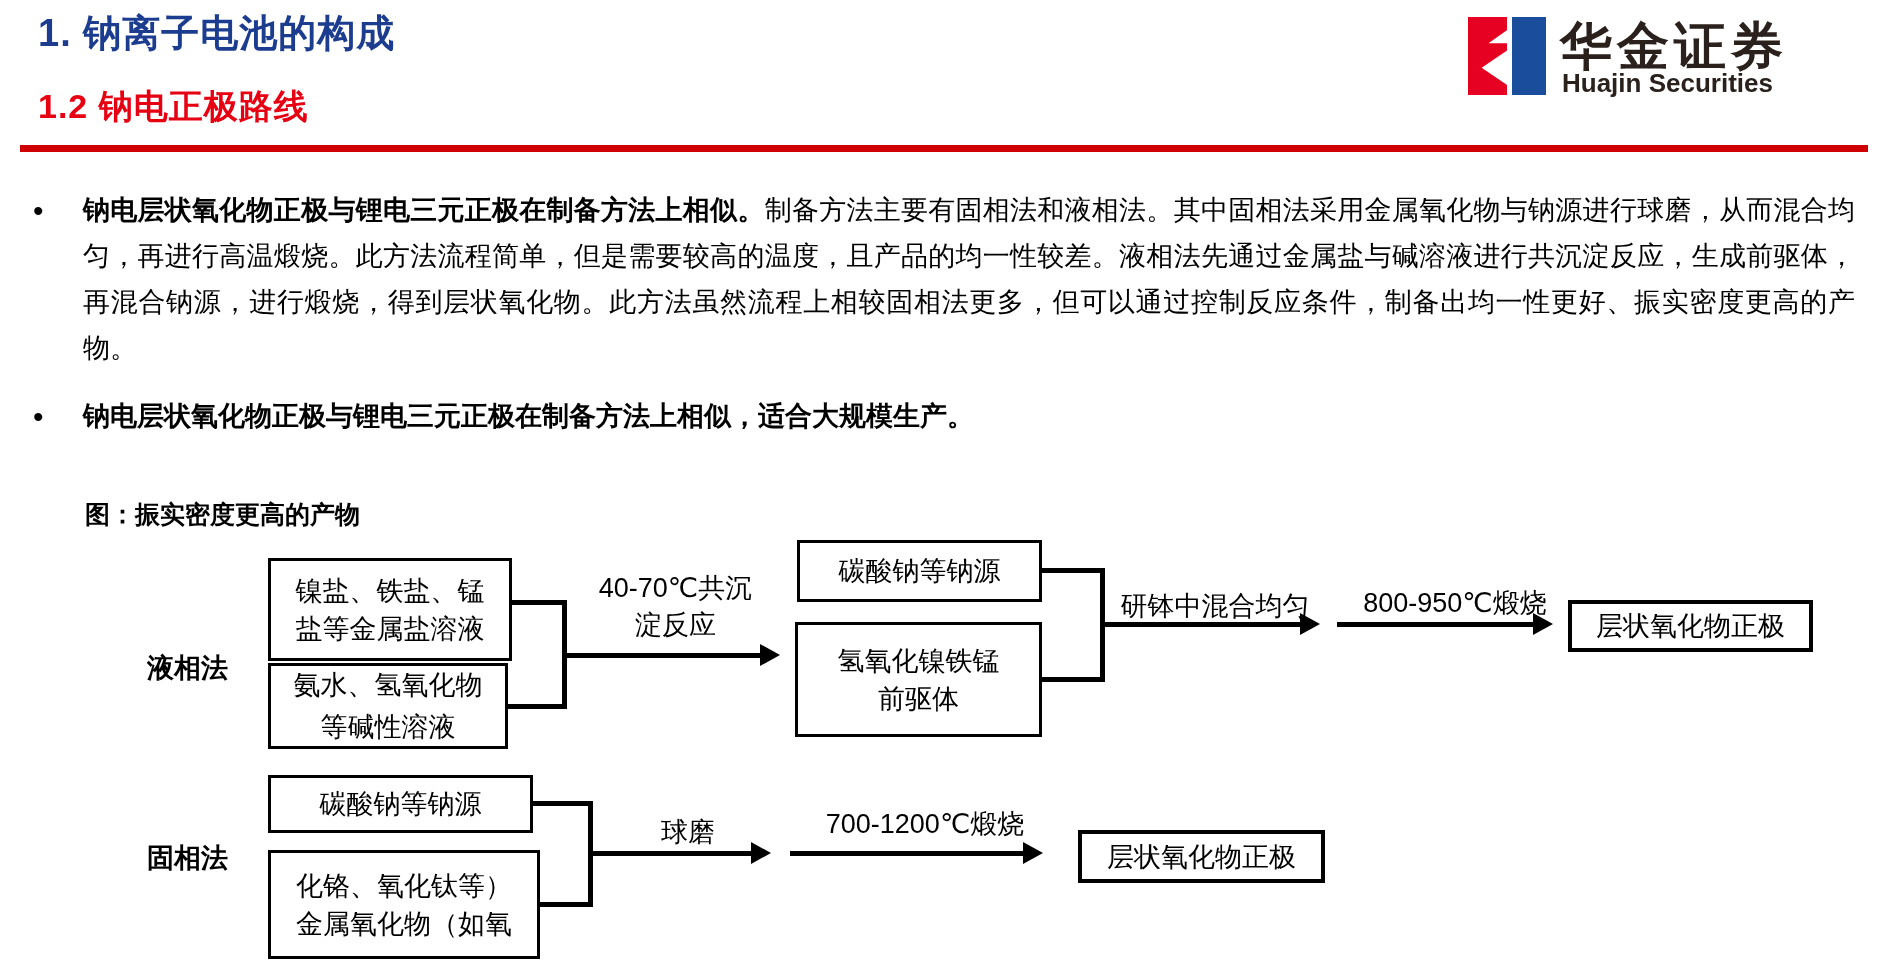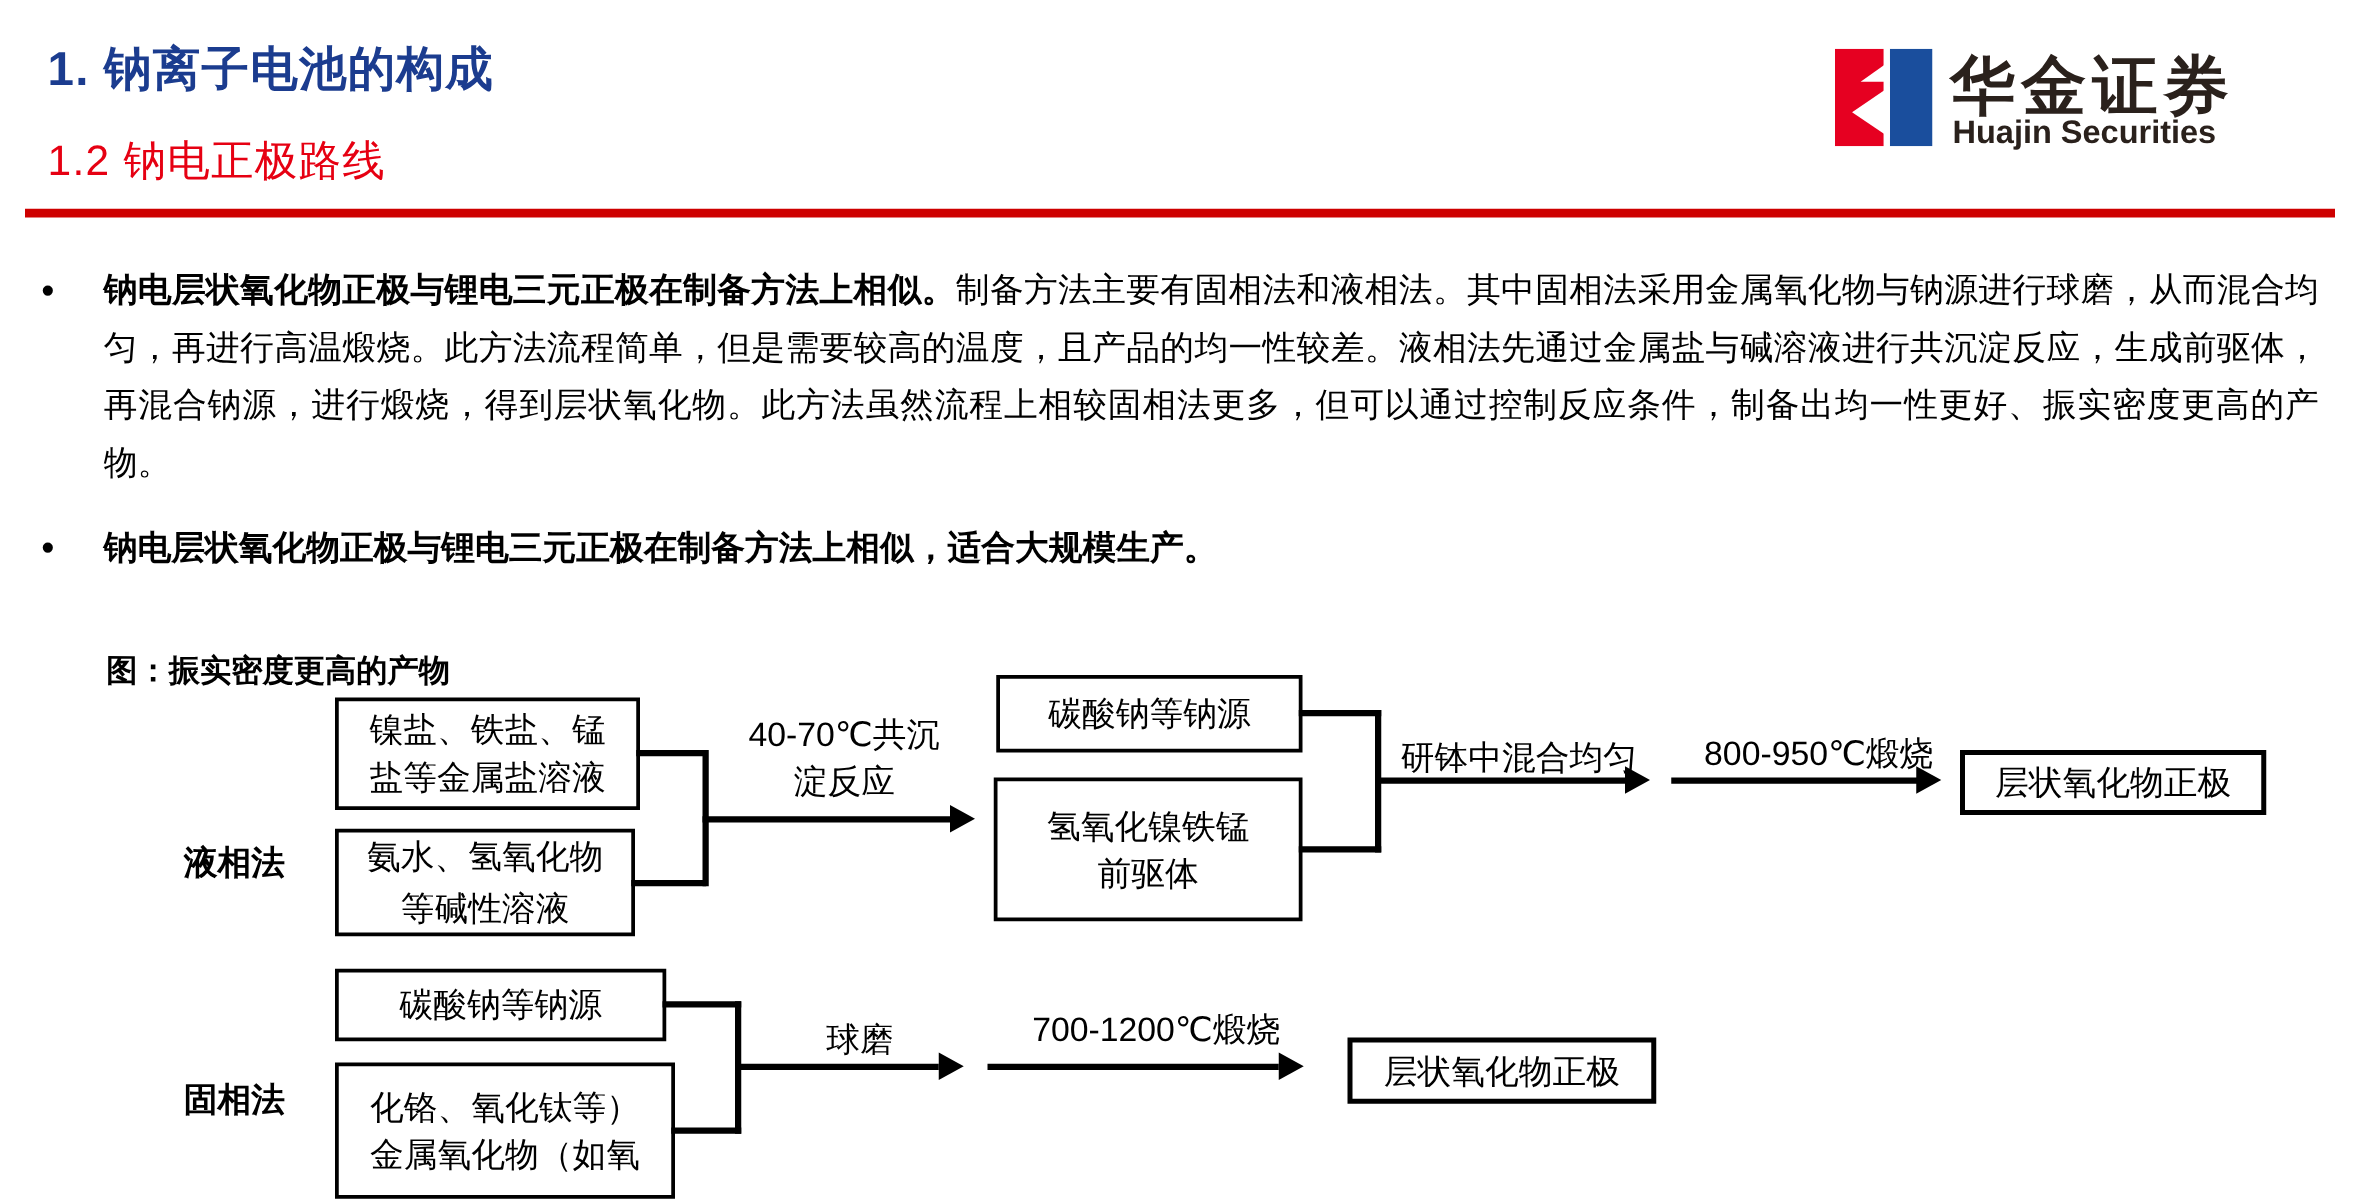--- a/index.html
+++ b/index.html
@@ -1,23 +1,23 @@
 <!DOCTYPE html>
 <html><head>
 <meta charset="utf-8">
 <style>
   html,body{margin:0;padding:0;background:#fff;}
   .slide{
     position:relative;width:1888px;height:960px;background:#fff;overflow:hidden;
     font-family:"Liberation Sans","DejaVu Sans",sans-serif;color:#000;
   }
-  .abs{position:absolute;margin-top:22px;}
+  .abs{position:absolute;}
   
   .title{left:38px;top:8px;font-size:38px;font-weight:800;color:#1B3C8F;letter-spacing:1px;}
-  .subtitle{left:38px;top:84px;font-size:34px;font-weight:400;color:#E60012;letter-spacing:1px;}
+  .subtitle{left:38px;top:84px;font-size:34px;font-weight:700;color:#E60012;letter-spacing:1px;}
   .rule{left:20px;top:145px;width:1848px;height:7px;background:#CE0000;}
   
   .logo-mark{left:1468px;top:17px;width:78px;height:78px;}
   .logo-cn{left:1560px;top:12px;font-size:52px;font-weight:900;color:#2A211C;letter-spacing:5px;white-space:nowrap;}
   .logo-en{left:1562px;top:68px;font-size:26px;font-weight:800;color:#2A211C;white-space:nowrap;}
   .logo-tag{left:1468px;top:112px;font-size:18px;font-weight:700;color:#2A211C;letter-spacing:28px;white-space:nowrap;}
   
   .bullet-dot{font-size:30px;line-height:30px;}
   .b1-dot{left:33px;top:196px;}
   .b2-dot{left:33px;top:402px;}
@@ -61,21 +61,21 @@
   <div class="abs bullet-dot b1-dot">•</div>
   <div class="abs para"><span class="bold">钠电层状氧化物正极与锂电三元正极在制备方法上相似。</span><span>制备方法主要有固相法和液相法。其中固相法采用金属氧化物与钠源进行球磨，从而混合均匀，再进行高温煅烧。此方法流程简单，但是需要较高的温度，且产品的均一性较差。液相法先通过金属盐与碱溶液进行共沉淀反应，生成前驱体，再混合钠源，进行煅烧，得到层状氧化物。此方法虽然流程上相较固相法更多，但可以通过控制反应条件，制备出均一性更好、振实密度更高的产物。</span></div>
 
   <div class="abs bullet-dot b2-dot">•</div>
   <div class="abs para2">钠电层状氧化物正极与锂电三元正极在制备方法上相似，适合大规模生产。</div>
 
   <div class="abs caption">图：振实密度更高的产物</div>
 
   <div class="abs rowlabel" style="left:147px;top:650px;">液相法</div>
 
-  <div class="dbox" style="left:268px;top:558px;width:244px;height:90px;">
+  <div class="dbox" style="left:268px;top:558px;width:244px;height:103px;">
     <div>镍盐、铁盐、锰</div>
     <div>盐等金属盐溶液</div>
   </div>
   <div class="dbox" style="left:268px;top:663px;width:240px;height:86px;justify-content:space-between;">
     <div>氨水、氢氧化物</div>
     <div>等碱性溶液</div>
   </div>
 
   <div class="hline" style="left:509px;top:600px;width:56px;"></div>
   <div class="hline" style="left:505px;top:704px;width:60px;"></div>

